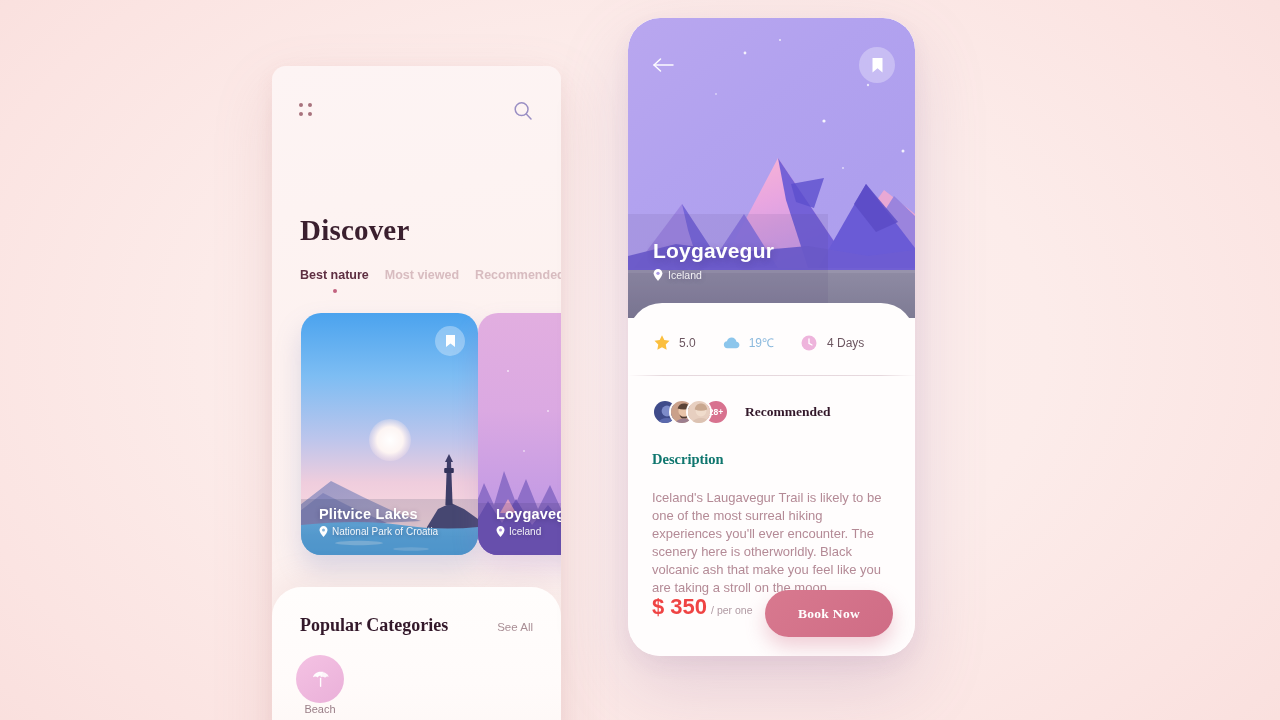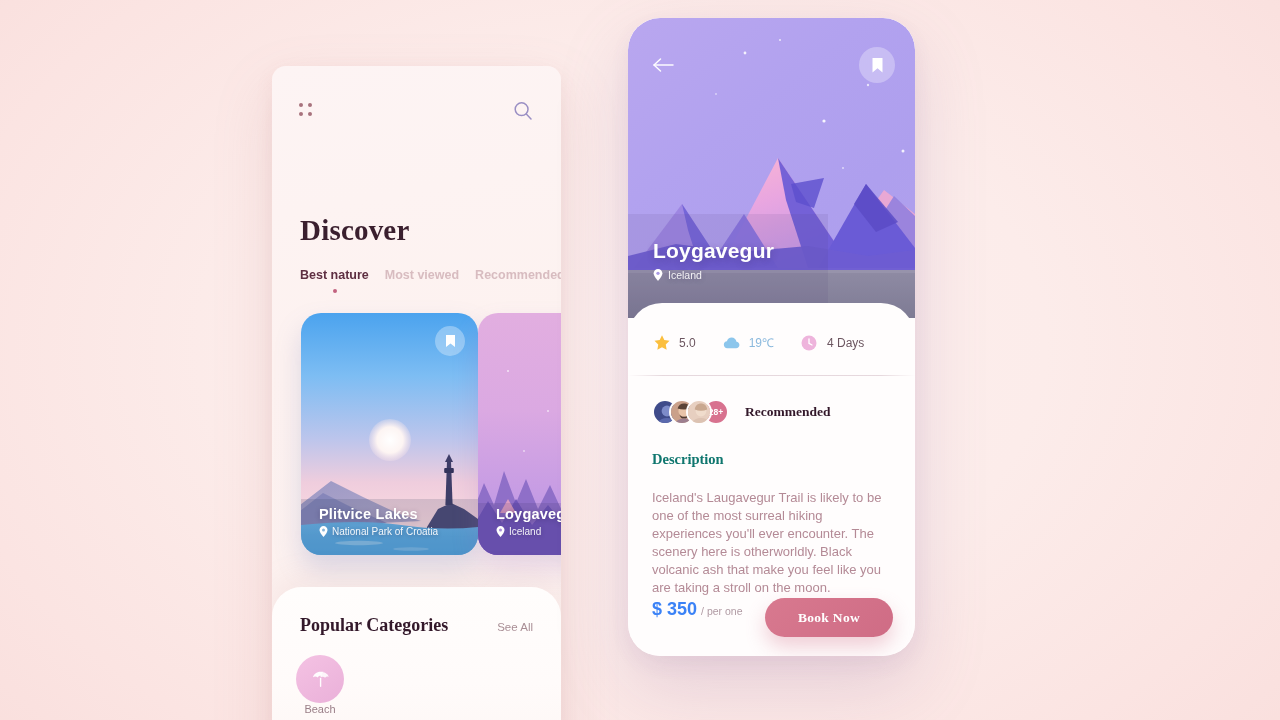--- a/index.html
+++ b/index.html
@@ -231,25 +231,25 @@
     position: absolute; left: 24px; top: 186px;
     width: 242px;
     font-size: 13px; line-height: 18px;
     color: #b48a96;
   }
 
   .r-price {
     position: absolute; left: 24px; bottom: 36px;
     display: flex; align-items: baseline; gap: 4px;
   }
-  .price-amount { font-size: 18px; font-weight: 700; color: #3b82f6; margin-top: 44px; }
+  .price-amount { font-size: 22px; font-weight: 700; color: #ef4444; margin-top: 44px; }
   .price-unit { font-size: 10.5px; color: #b09aa3; }
   .book-btn {
     position: absolute; right: 22px; bottom: 19px;
-    width: 128px; height: 39px;
+    width: 128px; height: 47px;
     border-radius: 24px;
     background: linear-gradient(135deg, #d8798f 0%, #cf6c85 100%);
     border: none; cursor: pointer;
     font-family: "Liberation Serif", serif;
     font-size: 13.5px; font-weight: 700;
     color: #fff; letter-spacing: .3px;
     box-shadow: 0 10px 20px rgba(207,108,133,0.32);
   }
 </style>
 </head>

